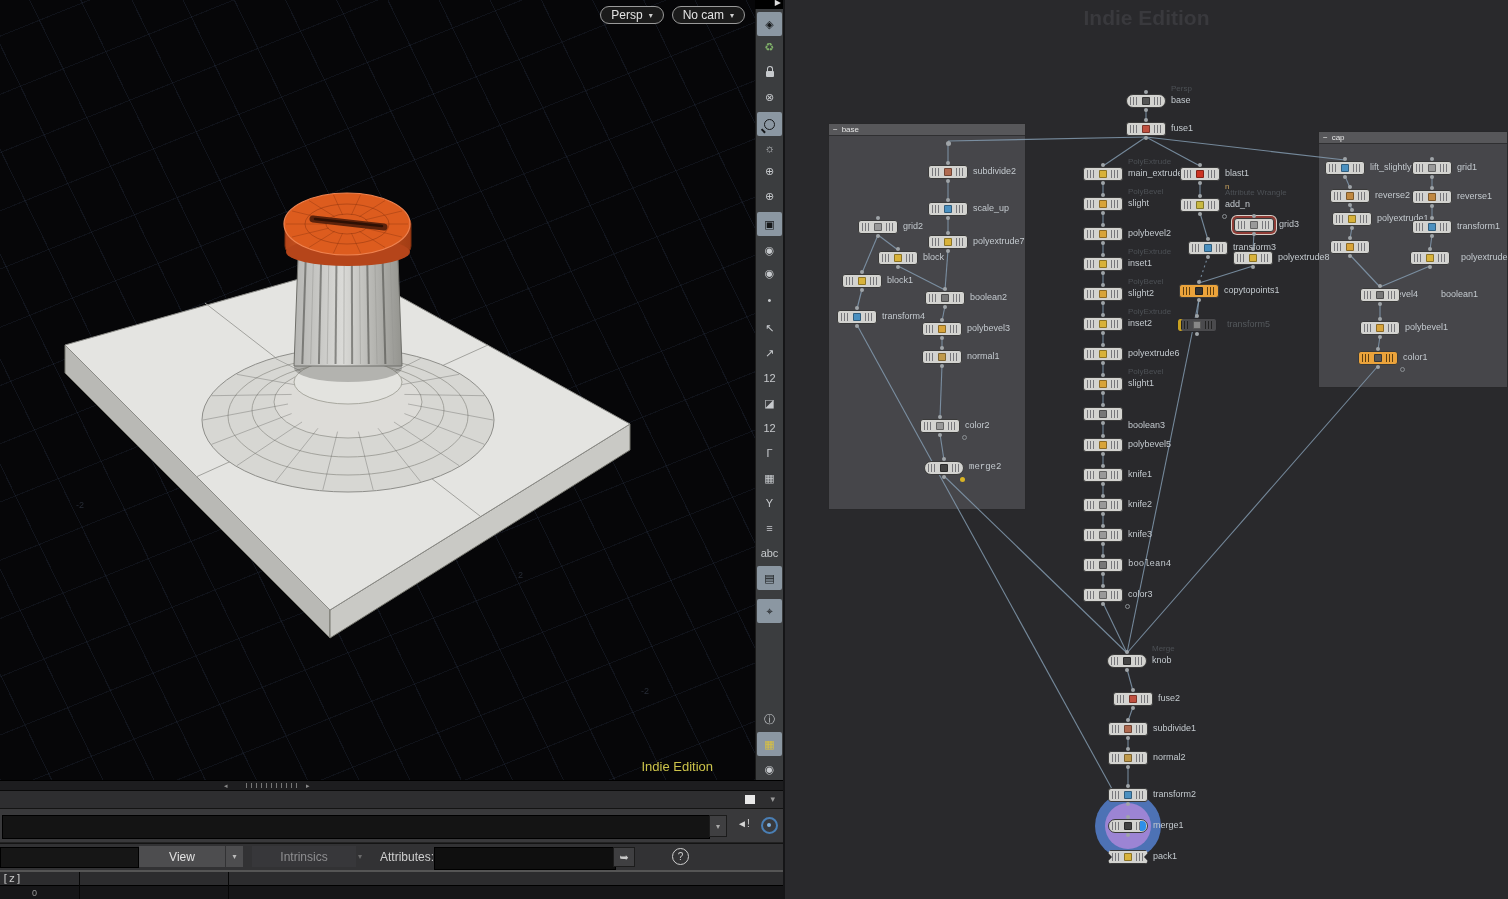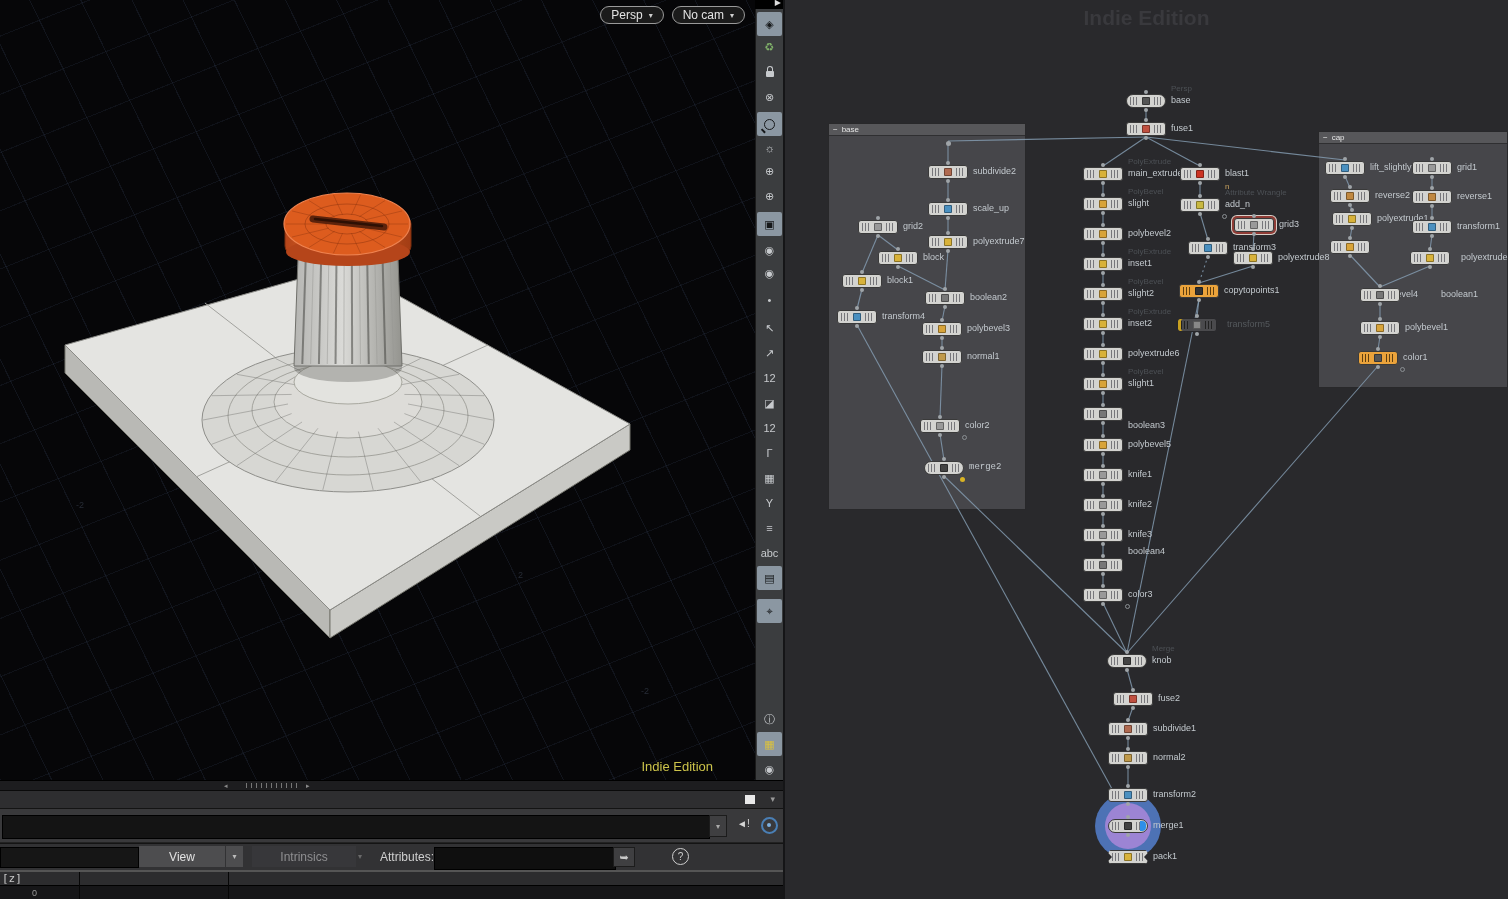--- a/index.html
+++ b/index.html
@@ -472,21 +472,21 @@
           <i class="nf"></i>
           <b class="nic" style="background:#999999"></b>
           <i class="nf"></i>
         </div>
         <span class="nlabel" style="left: 343px; top: 529px;">knife3</span>
         <div class="node" style="left: 298px; top: 558px;">
           <i class="nf"></i>
           <b class="nic" style="background:#777777"></b>
           <i class="nf"></i>
         </div>
-        <span class="nlabel" style="left: 343px; top: 546px;">boolean4</span>
+        <span class="nlabel" style="left: 343px; top: 559px; font-family: Liberation Mono, monospace;">boolean4</span>
         <div class="node" style="left: 298px; top: 588px;">
           <i class="nf"></i>
           <b class="nic" style="background:#999999"></b>
           <i class="nf"></i>
         </div>
         <span class="nlabel" style="left: 343px; top: 589px;">color3</span>
         <span class="badge-dot" style="left: 340px; top: 604px;"></span>
         <div class="node" style="left: 395px; top: 167px;">
           <i class="nf"></i>
           <b class="nic" style="background:#cc3322"></b>

